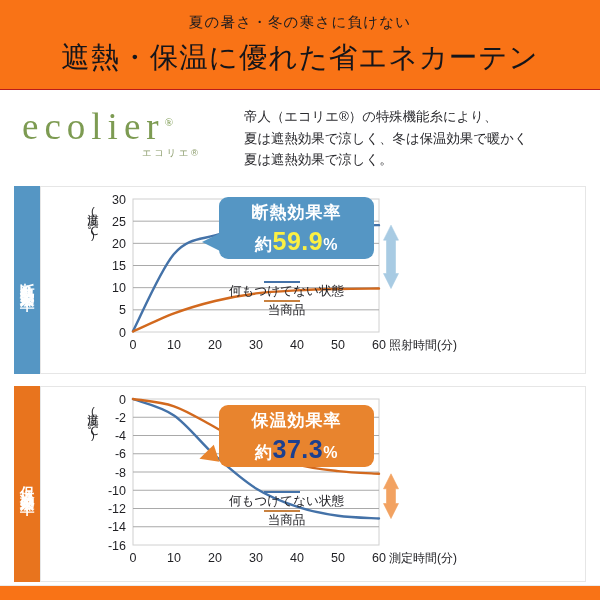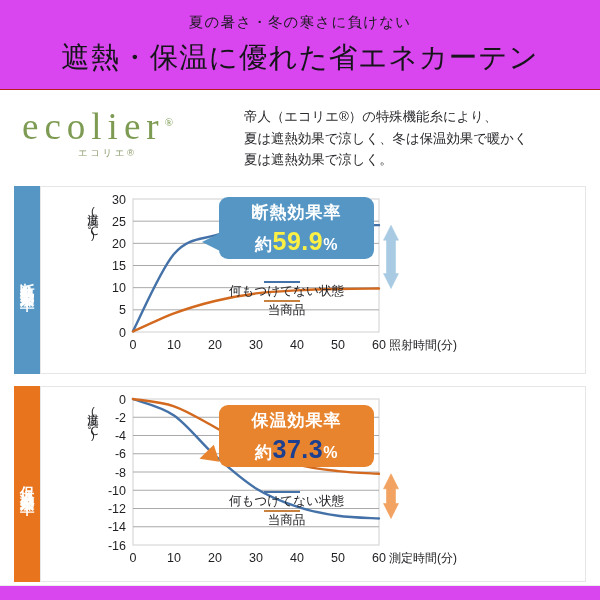--- a/index.html
+++ b/index.html
@@ -2,21 +2,21 @@
 <html><head>
 <meta charset="utf-8">
 <style>
   * { box-sizing: border-box; margin: 0; padding: 0; }
   html, body {
     width: 600px; height: 600px;
     background: #fcfcfb;
     font-family: "Liberation Sans", sans-serif;
     overflow: hidden;
   }
-  .page { position: relative; width: 600px; height: 600px; background: #d946ef; }
+  .page { position: relative; width: 600px; height: 600px; background: #f97316; }
 
   
   .header { padding-top: 13px; text-align: center; }
   .head-sub {
     font-family: "Liberation Serif", serif;
     font-size: 14.5px; color: #1c1c20; letter-spacing: 1.2px;
   }
   .head-main {
     font-family: Liberation Serif, serif;
     font-size: 28.5px; color: #15151a; letter-spacing: 1px;
@@ -37,21 +37,21 @@
   .logo-wrap { position: absolute; left: 22px; top: 18px; width: 200px; }
   .logo-text {
     font-family: "Liberation Serif", serif;
     font-size: 37px; color: #7d9b52; letter-spacing: 6px;
     font-weight: 400; line-height: 1;
   }
   .logo-reg {
     font-size: 11px; color: #7d9b52; vertical-align: super; letter-spacing: 0;
   }
   .logo-kana {
-    margin-top: 2px; margin-left: 56px;
+    margin-top: 2px; margin-left: 120px;
     font-size: 9.5px; color: #8a9b6a; letter-spacing: 2.5px;
   }
   .desc {
     position: absolute; left: 244px; top: 16px; width: 360px;
     font-size: 13.4px; color: #2a2a2e; line-height: 1.62;
   }
 
   
   .panel { position: absolute; left: 14px; width: 572px; }
   .panel.p1 { top: 96px; height: 188px; }

